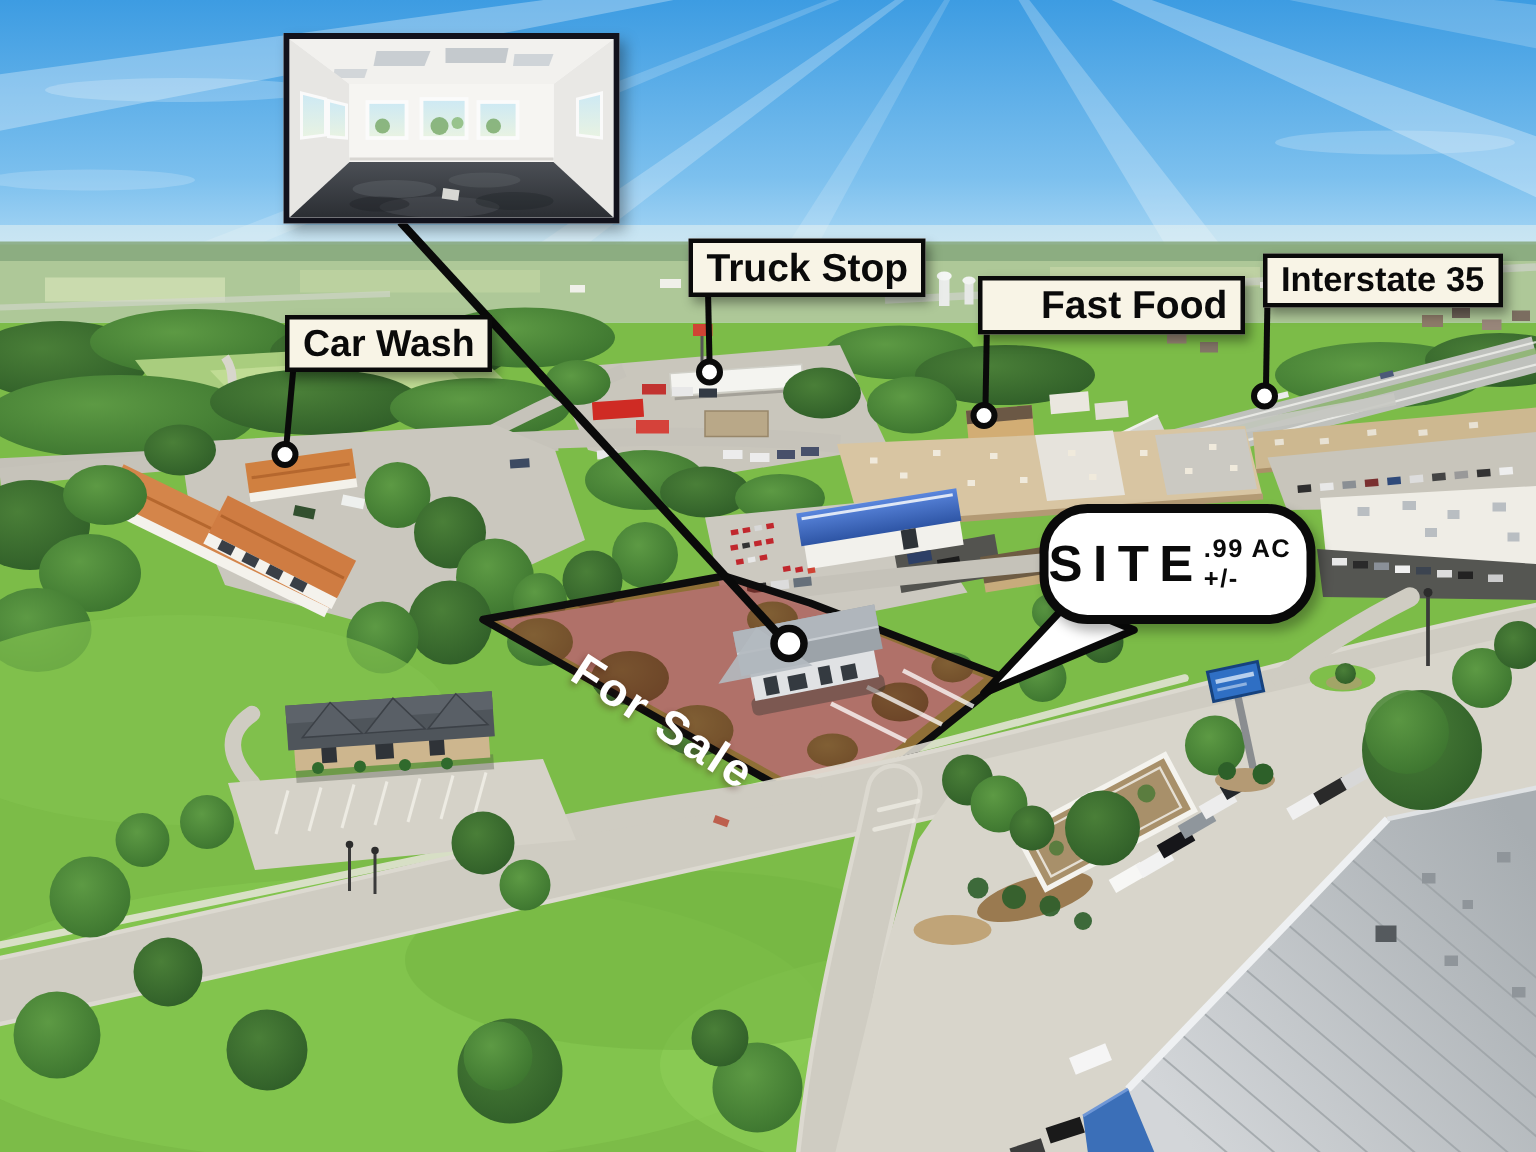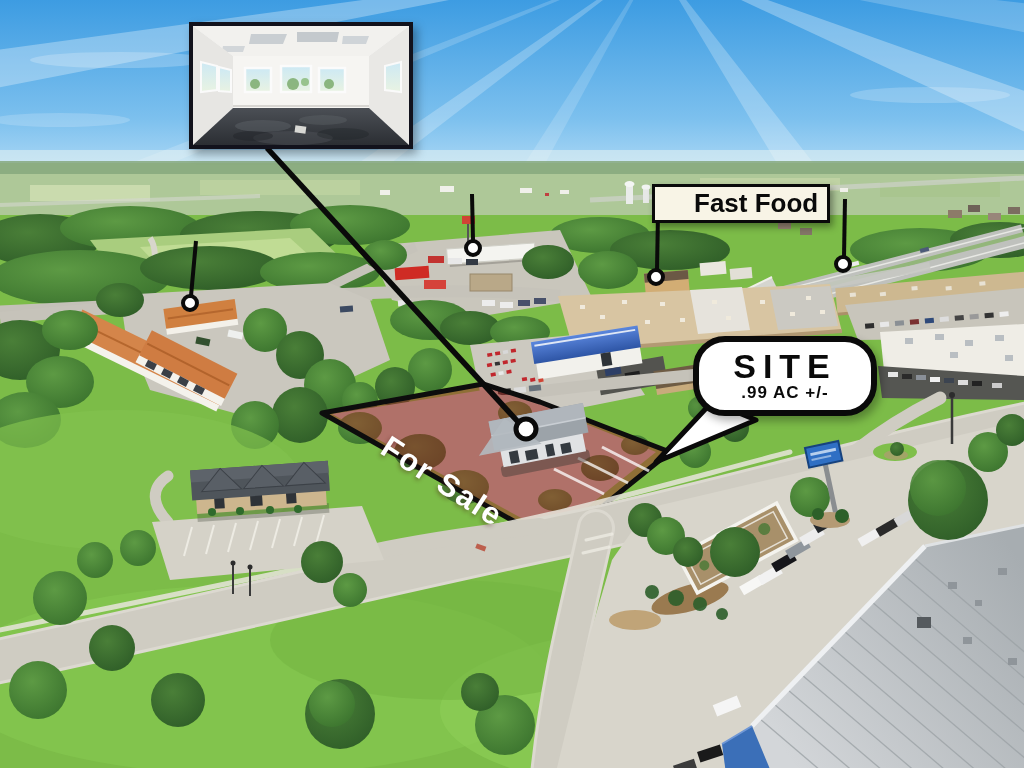--- a/index.html
+++ b/index.html
@@ -9,21 +9,21 @@
   .overlay{z-index:5;}
   .callout-label{position:absolute;z-index:8;background:#f8f4e6;border:3px solid #0a0a0a;
       color:#0a0a0a;font-weight:bold;white-space:nowrap;padding:1px 9px;line-height:1.2;
       box-shadow:3px 4px 7px rgba(0,0,0,.38);}
   #label-car-wash{left:190px;top:210px;font-size:25px;}
   #label-truck-stop{left:459px;top:159px;font-size:26px;}
   #label-fast-food{left:652px;top:184px;font-size:26px;padding-left:39px;}
   #label-interstate-35{left:842px;top:169px;font-size:23px;}
   .site-bubble{position:absolute;z-index:8;left:693px;top:336px;width:184px;height:80px;
       background:#ffffff;border:6px solid #0a0a0a;border-radius:32px;box-sizing:border-box;
-      display:flex;flex-direction:column;align-items:center;justify-content:center;
+      display:flex;flex-direction:row;align-items:center;justify-content:center;
       box-shadow:4px 5px 8px rgba(0,0,0,.3);}
   .site-bubble .title{font-weight:bold;font-size:34px;letter-spacing:7px;line-height:1;color:#0a0a0a;}
   .site-bubble .acreage{font-weight:bold;font-size:17px;letter-spacing:1px;line-height:1.15;color:#0a0a0a;}
   .for-sale{position:absolute;z-index:4;left:394px;top:429px;transform:rotate(33deg);
       transform-origin:0 0;font-size:31px;font-weight:bold;letter-spacing:2px;color:#ffffff;
       text-shadow:0 2px 4px rgba(70,25,18,.45);white-space:nowrap;}
   .inset{position:absolute;z-index:7;left:189px;top:22px;width:224px;height:127px;
       background:#ffffff;border:4px solid #12121c;box-sizing:border-box;
       box-shadow:4px 5px 9px rgba(0,0,0,.35);}
   .inset svg{display:block;}
@@ -614,20 +614,23 @@
       <ellipse cx="70" cy="100" rx="28" ry="6" fill="#6a6f75" opacity="0.35"></ellipse>
       <ellipse cx="130" cy="94" rx="24" ry="5" fill="#6a6f75" opacity="0.3"></ellipse>
       <ellipse cx="100" cy="112" rx="40" ry="7" fill="#60656b" opacity="0.3"></ellipse>
       <ellipse cx="60" cy="110" rx="20" ry="5" fill="#1e2126" opacity="0.4"></ellipse>
       <ellipse cx="150" cy="108" rx="26" ry="6" fill="#1e2126" opacity="0.35"></ellipse>
       <rect x="102" y="100" width="11" height="7" fill="#d8d8d4" transform="rotate(8 107 103)"></rect>
     </g>
   </svg>
 </div>
 
+<div class="callout-label" id="label-car-wash">Car Wash</div>
+<div class="callout-label" id="label-truck-stop">Truck Stop</div>
 <div class="callout-label" id="label-fast-food">Fast Food</div>
+<div class="callout-label" id="label-interstate-35">Interstate 35</div>
 
 <div class="site-bubble">
   <div class="title">SITE</div>
   <div class="acreage">.99 AC +/-</div>
 </div>
 
 </div>
 
 </body></html>

